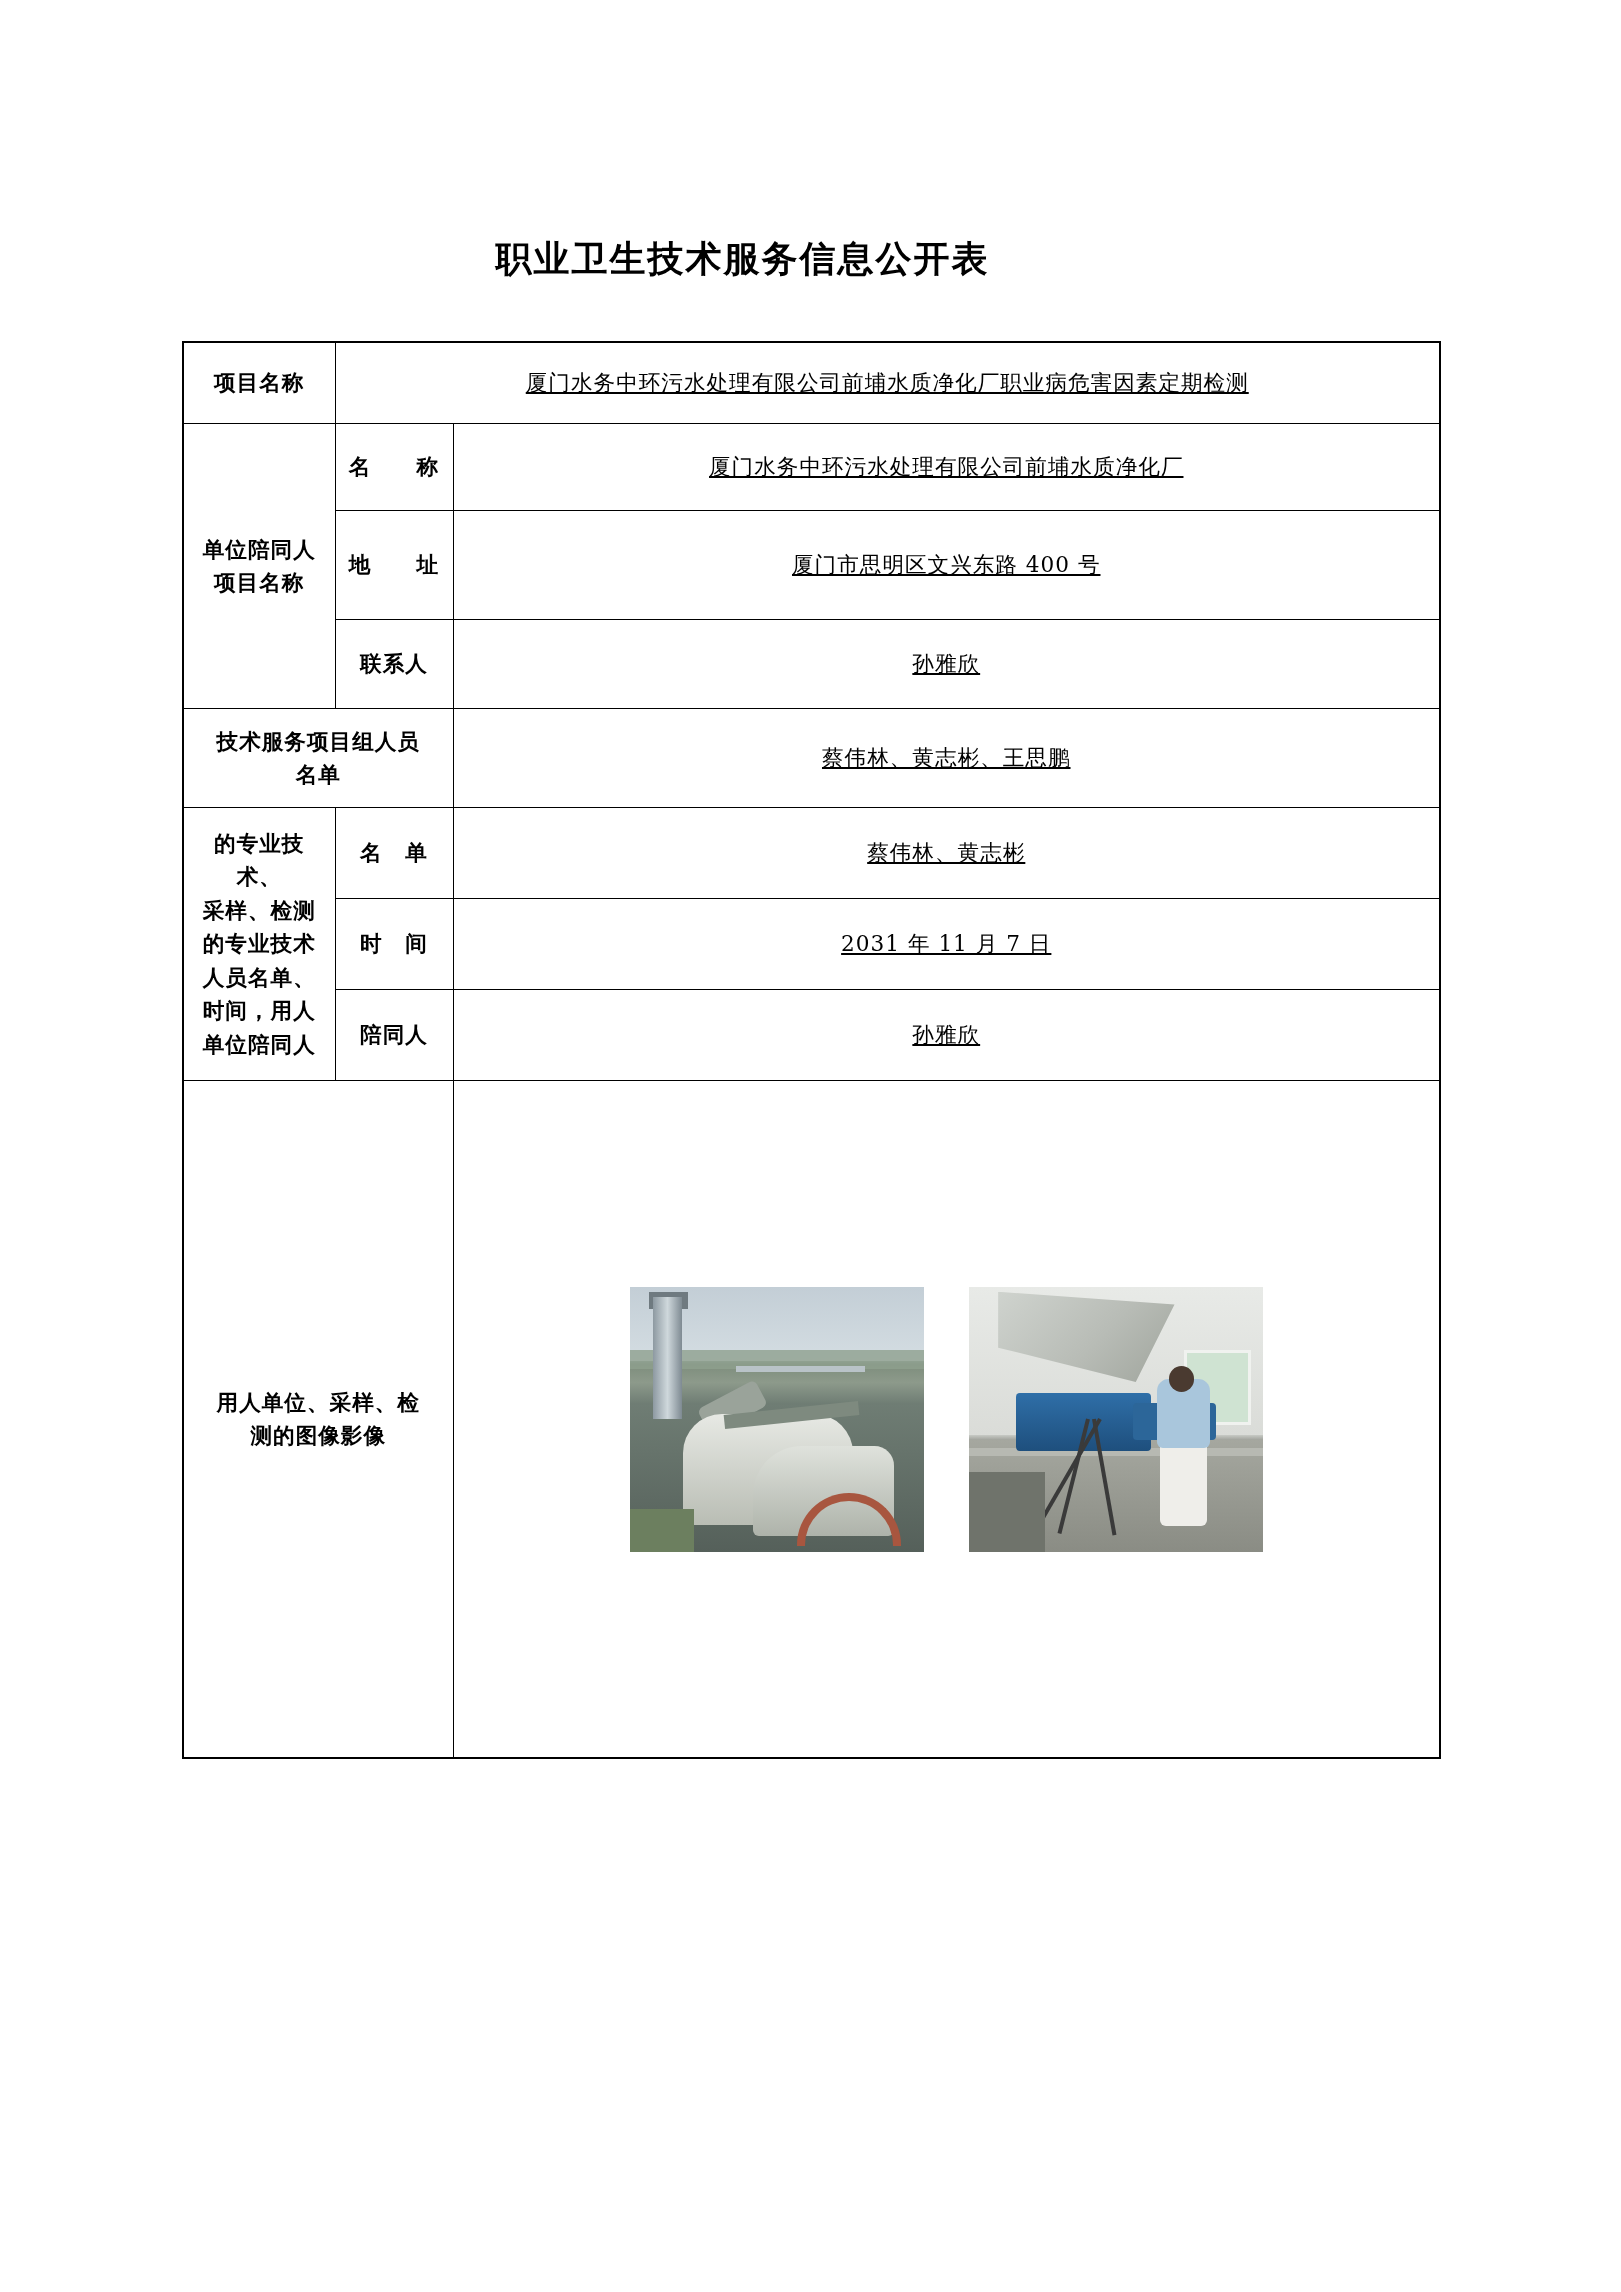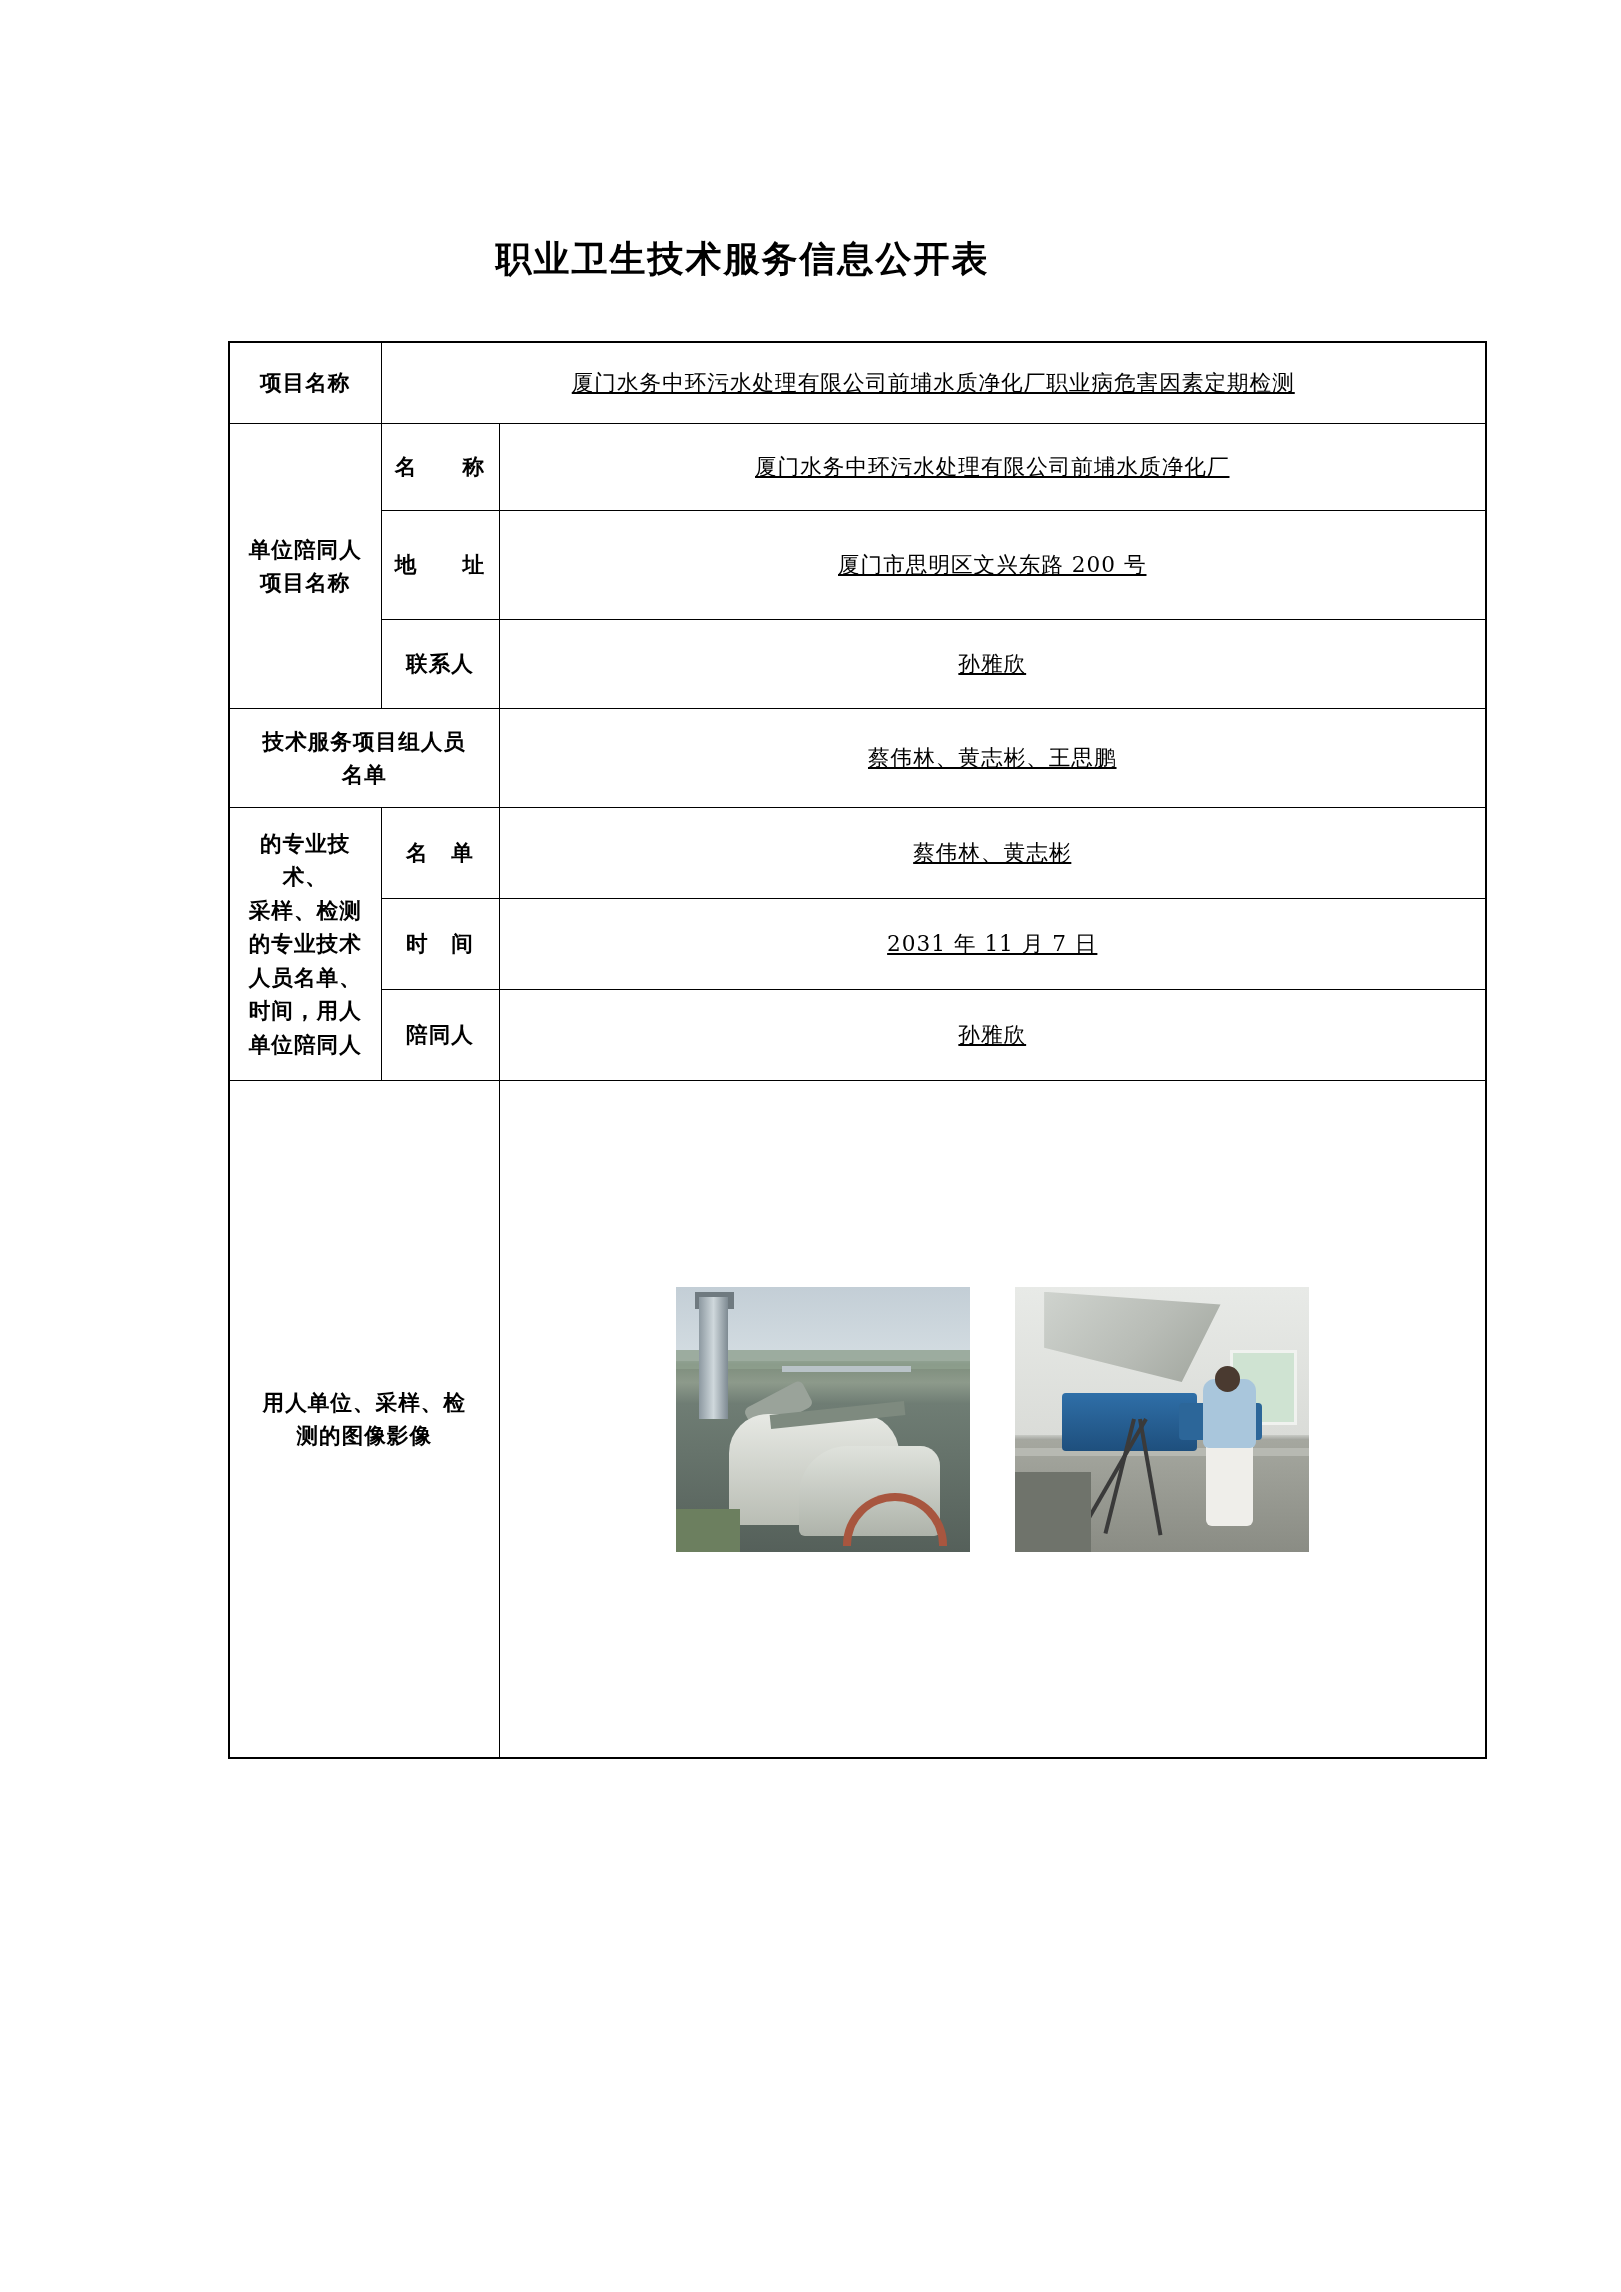--- a/index.html
+++ b/index.html
@@ -46,21 +46,20 @@
     padding: 0;
     vertical-align: middle;
     text-align: center;
     font-size: 21.6px;
     line-height: 1.55;
     font-family: "DejaVu Serif", "Liberation Serif", serif;
   }
   
   table.main {
     border: 2.9px solid #000000;
-    margin-left: 46px;
   }
   .lbl {
     font-weight: bold;
     letter-spacing: 1px;
   }
   .val {
     font-weight: normal;
     letter-spacing: 1px;
     text-decoration: underline;
   }
@@ -145,21 +144,21 @@
       <tr>
         <td class="lbl multiline" rowspan="3">
           <div>单位陪同人</div>
           <div>项目名称</div>
         </td>
         <td class="lbl cell-pad" style="height:86px">名　　称</td>
         <td class="val cell-pad">厦门水务中环污水处理有限公司前埔水质净化厂</td>
       </tr>
       <tr>
         <td class="lbl cell-pad" style="height:108px">地　　址</td>
-        <td class="val cell-pad">厦门市思明区文兴东路 200 号</td>
+        <td class="val cell-pad">厦门市思明区文兴东路 400 号</td>
       </tr>
       <tr>
         <td class="lbl cell-pad" style="height:88px">联系人</td>
         <td class="val cell-pad">孙雅欣</td>
       </tr>
 
       <tr>
         <td class="lbl multiline cell-pad" colspan="2" style="height:98px">
           <div>技术服务项目组人员</div>
           <div>名单</div>

